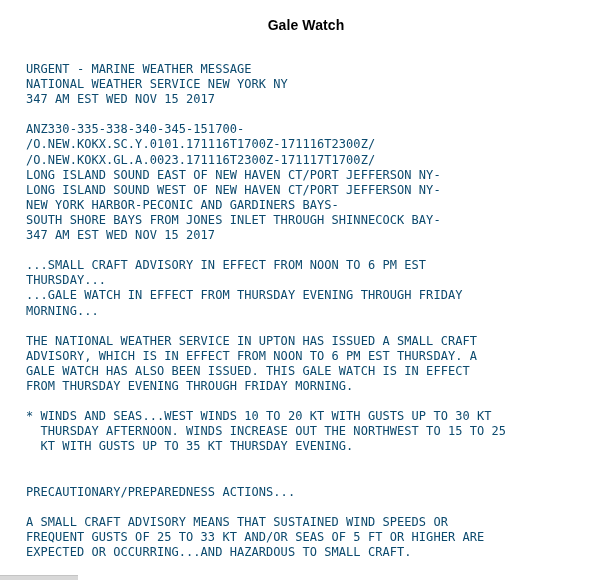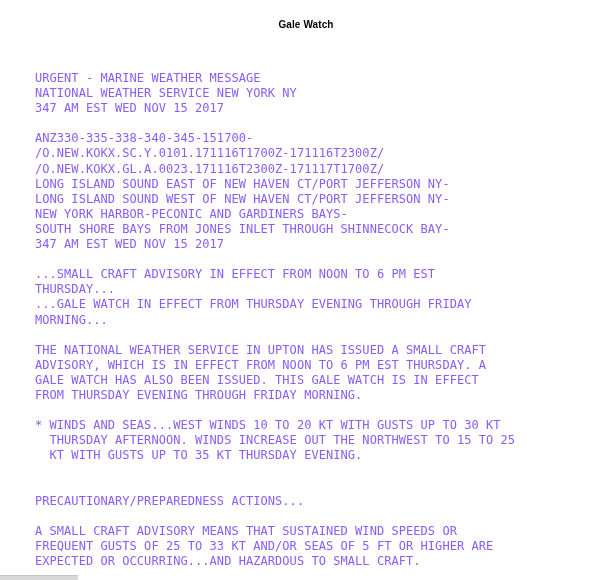--- a/index.html
+++ b/index.html
@@ -13,36 +13,36 @@
     overflow: hidden;
     position: relative;
     font-family: "Liberation Sans", sans-serif;
     color: #000000;
   }
 
   .page-title {
     text-align: center;
     font-family: "Liberation Sans", sans-serif;
     font-weight: bold;
-    font-size: 10px;
+    font-size: 14px;
     line-height: 18px;
     margin: 0;
     padding: 16px 0 0 12px;
     letter-spacing: 0.1px;
     color: #000000;
   }
 
   .bulletin {
-    margin: 16px;
+    margin: 7px;
     padding: 21px 0 0 19px;
     font-family: "DejaVu Sans Mono", "Liberation Mono", monospace;
     font-size: 12px;
     line-height: 15.1px;
     white-space: pre;
-    color: #8b5cf6;
+    color: #0c4a6e;
     letter-spacing: 0.05px;
     font-weight: 500;
   }
 
   .bulletin .blank-line {
     display: block;
     height: 15.1px;
   }
 
   .bulletin .text-line {

